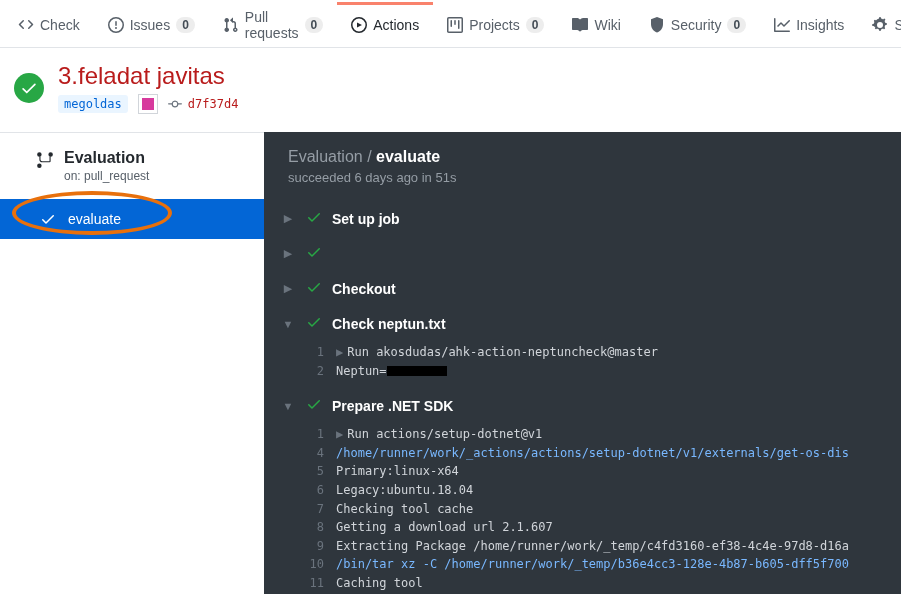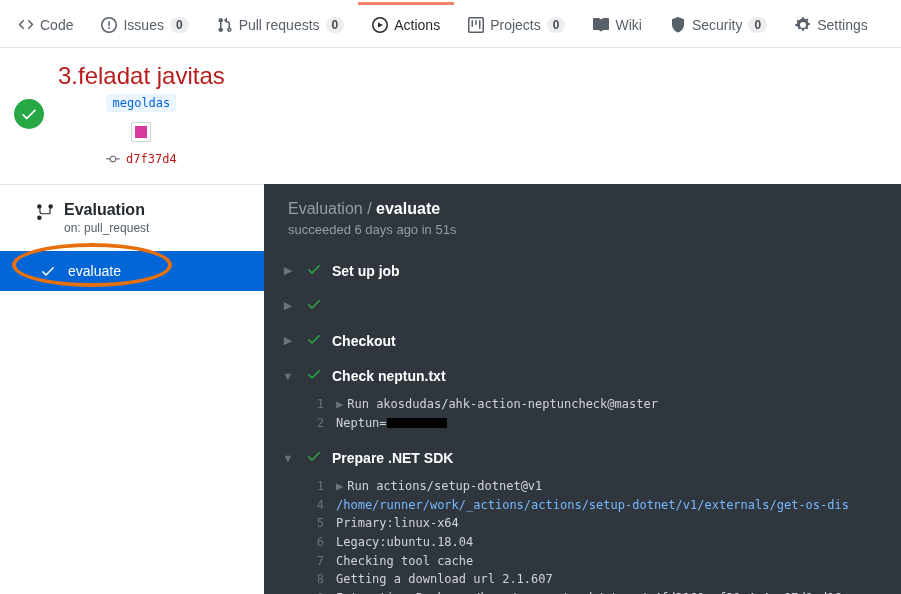--- a/index.html
+++ b/index.html
@@ -10,21 +10,21 @@
   .repo-nav .tab { display: flex; align-items: center; gap: 6px; padding: 12px 14px; color: #586069; border-top: 3px solid transparent; border-bottom: 1px solid transparent; cursor: pointer; }
   .repo-nav .tab.active { color: #24292e; border-top: 3px solid #f9826c; background: #fff; }
   .repo-nav .tab .count { background: #ededed; color: #444d56; border-radius: 20px; font-size: 12px; padding: 1px 6px; font-weight: 600; }
   .repo-nav svg { width: 16px; height: 16px; fill: currentColor; flex-shrink: 0; }
 
   
   .run-header { display: flex; align-items: center; gap: 14px; padding: 14px 18px 18px 14px; }
   .run-status-badge { width: 30px; height: 30px; background: #28a745; border-radius: 50%; display: flex; align-items: center; justify-content: center; color: #fff; flex-shrink: 0; }
   .run-status-badge svg { width: 18px; height: 18px; fill: #fff; }
   .run-header-main h1 { font-size: 24px; font-weight: 400; color: #b91c1c; margin-bottom: 4px; }
-  .run-meta { display: flex; align-items: center; gap: 10px; font-size: 12px; flex-direction: column; }
+  .run-meta { display: flex; align-items: center; gap: 10px; font-size: 12px; }
   .branch-label { background: #eaf5ff; color: #0366d6; padding: 2px 6px; border-radius: 3px; font-family: SFMono-Regular, Consolas, monospace; cursor: pointer; }
   .avatar { width: 20px; height: 20px; background: #fff; border: 1px solid #d1d5da; display:flex; align-items:center; justify-content:center; }
   .avatar-inner { width:12px; height:12px; background:#d73a9d; }
   .commit-sha { display: flex; align-items: center; gap: 6px; color: #b91c1c; font-family: SFMono-Regular, Consolas, monospace; }
   .commit-sha svg { width: 14px; height: 14px; fill: #6a737d; }
 
   
   .columns { display: flex; height: calc(594px - 48px - 82px); }
   .left-col { width: 264px; flex-shrink: 0; border-top: 1px solid #e1e4e8; }
   .right-col { flex: 1; background: #2f363d; color: #e1e4e8; overflow: hidden; }
@@ -64,21 +64,21 @@
 
 </style>
 </head>
 <body>
 
 <div class="repo-nav">
   <div class="tab">
     <svg viewBox="0 0 16 16">
         <path d="M4.72 3.22a.75.75 0 011.06 1.06L2.56 7.5l3.22 3.22a.75.75 0 11-1.06 1.06L.97 8.03a.75.75 0 010-1.06l3.75-3.75zm6.56 0a.75.75 0 10-1.06 1.06l3.22 3.22-3.22 3.22a.75.75 0 101.06 1.06l3.75-3.75a.75.75 0 000-1.06l-3.75-3.75z"></path>
       </svg>
-    <span>Code</span>
+    <span>Check</span>
   </div>
   <div class="tab">
     <svg viewBox="0 0 16 16">
         <path d="M8 0a8 8 0 100 16A8 8 0 008 0zM1.5 8a6.5 6.5 0 1113 0 6.5 6.5 0 01-13 0zM8 4a.75.75 0 01.75.75v3.5a.75.75 0 01-1.5 0v-3.5A.75.75 0 018 4zm0 8a1 1 0 100-2 1 1 0 000 2z"></path>
       </svg>
     <span>Issues</span>
     <span class="count">0</span>
   </div>
   <div class="tab">
     <svg viewBox="0 0 16 16">
@@ -105,20 +105,26 @@
         <path d="M0 1.75A.75.75 0 01.75 1h4.253c1.227 0 2.317.59 3 1.501A3.744 3.744 0 0111.006 1h4.245a.75.75 0 01.75.75v10.5a.75.75 0 01-.75.75h-4.507a2.25 2.25 0 00-1.591.659l-.622.621a.75.75 0 01-1.06 0l-.622-.621A2.25 2.25 0 005.258 13H.75a.75.75 0 01-.75-.75V1.75z"></path>
       </svg>
     <span>Wiki</span>
   </div>
   <div class="tab">
     <svg viewBox="0 0 16 16">
         <path d="M8 0l6 2.3v4.6c0 4-2.6 7.5-6 8.6-3.4-1.1-6-4.6-6-8.6V2.3L8 0z"></path>
       </svg>
     <span>Security</span>
     <span class="count">0</span>
+  </div>
+  <div class="tab">
+    <svg viewBox="0 0 16 16">
+        <path d="M1.5 1.75a.75.75 0 00-1.5 0v12.5c0 .414.336.75.75.75h14.5a.75.75 0 000-1.5H1.5V1.75zm14.28 2.53a.75.75 0 00-1.06-1.06L10 7.94 7.53 5.47a.75.75 0 00-1.06 0L3 8.94l1.06 1.06L7 7.06l2.47 2.47a.75.75 0 001.06 0l5.25-5.25z"></path>
+      </svg>
+    <span>Insights</span>
   </div>
   <div class="tab">
     <svg viewBox="0 0 16 16">
         <path d="M8 0a1 1 0 011 1v.6a6.5 6.5 0 012.1.9l.4-.4a1 1 0 111.4 1.4l-.4.4c.4.6.7 1.3.9 2.1h.6a1 1 0 010 2h-.6a6.5 6.5 0 01-.9 2.1l.4.4a1 1 0 01-1.4 1.4l-.4-.4a6.5 6.5 0 01-2.1.9v.6a1 1 0 01-2 0v-.6a6.5 6.5 0 01-2.1-.9l-.4.4a1 1 0 01-1.4-1.4l.4-.4A6.5 6.5 0 011.6 9H1a1 1 0 010-2h.6c.2-.8.5-1.5.9-2.1l-.4-.4a1 1 0 011.4-1.4l.4.4A6.5 6.5 0 017 1.6V1a1 1 0 011-1zm0 5a3 3 0 100 6 3 3 0 000-6z"></path>
       </svg>
     <span>Settings</span>
   </div>
 </div>
 
 <div class="run-header">

